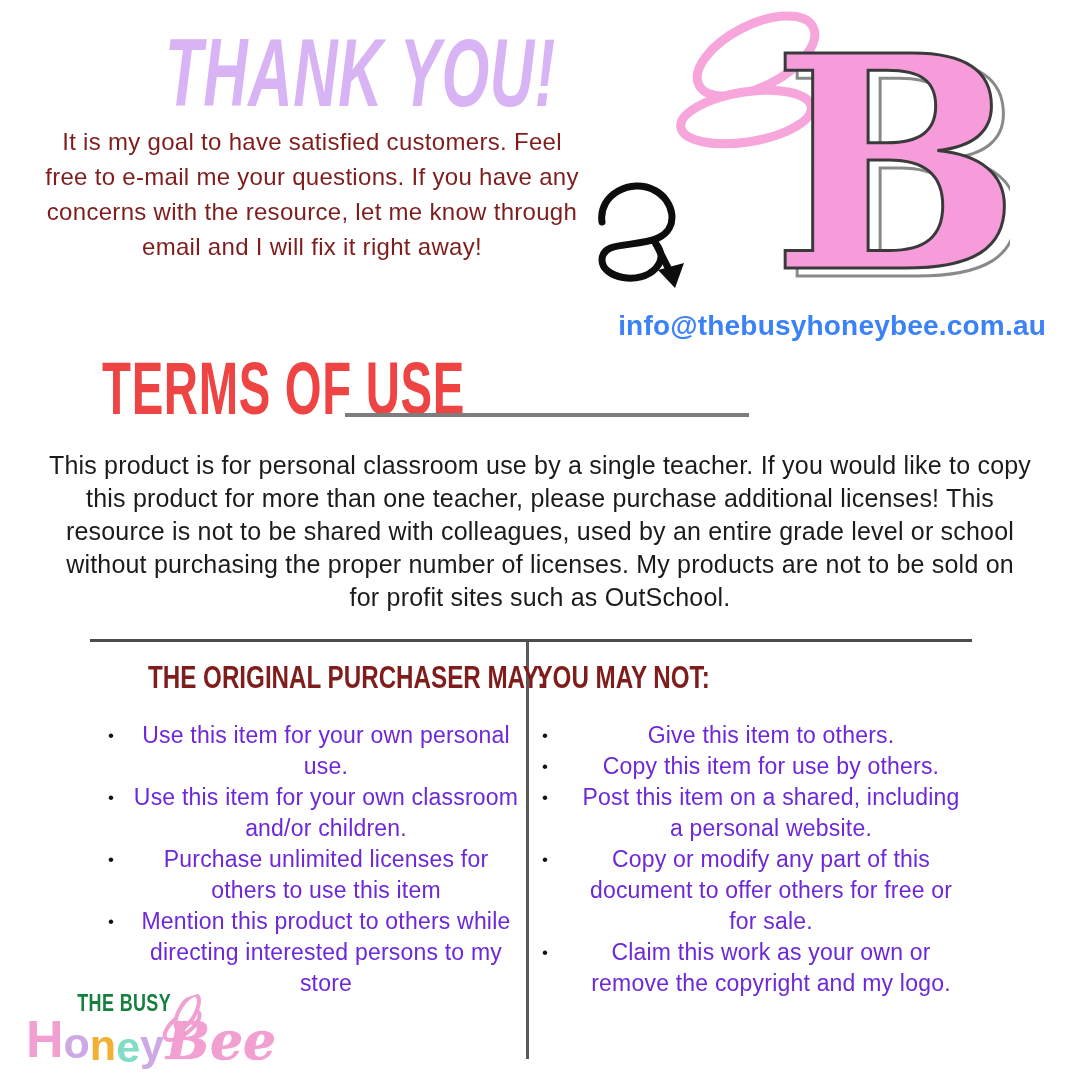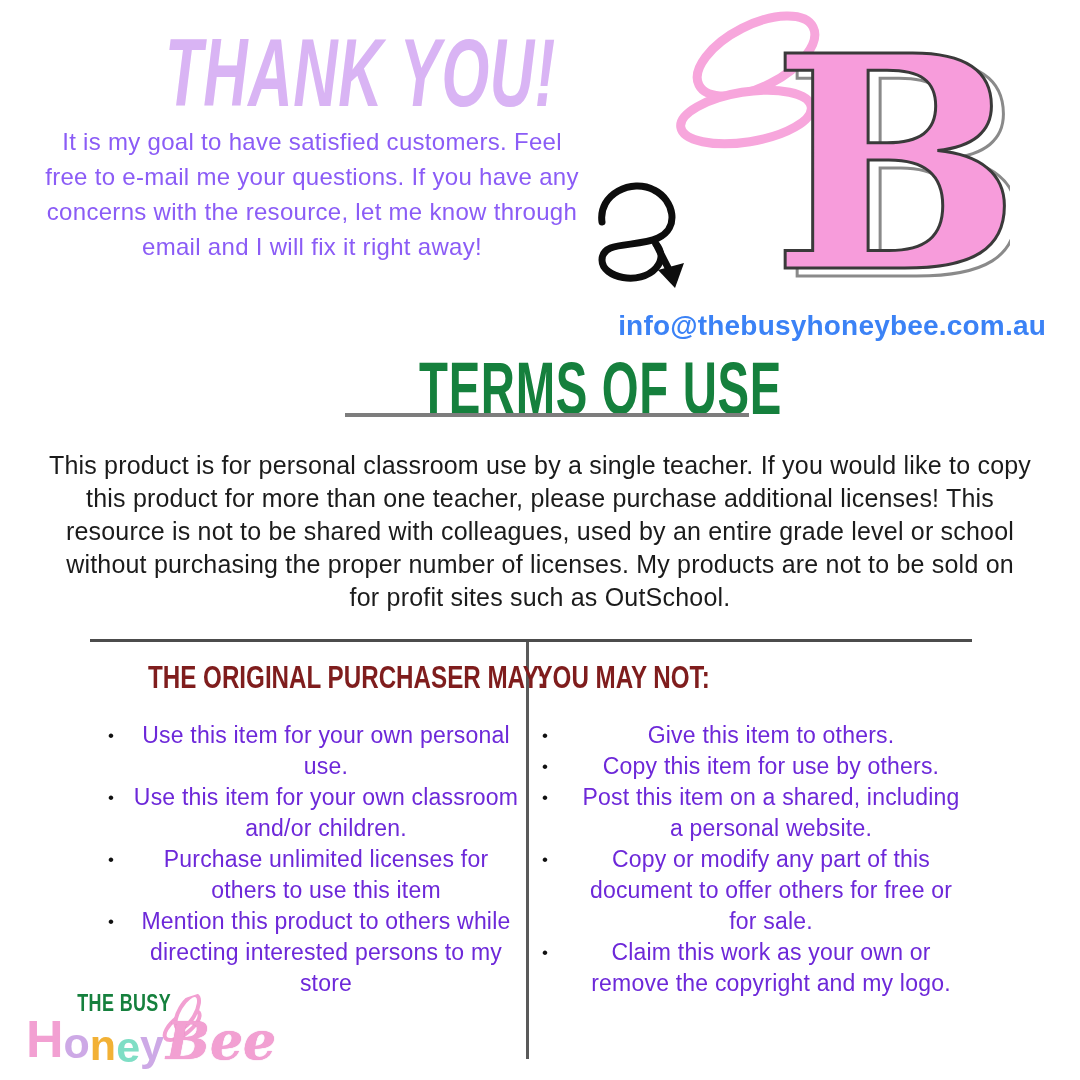--- a/index.html
+++ b/index.html
@@ -9,32 +9,32 @@
   }
   .condensed{display:inline-block;transform:scaleX(0.64);transform-origin:50% 50%;white-space:nowrap;}
   .condensed-h{display:inline-block;transform:scaleX(0.78);transform-origin:50% 50%;white-space:nowrap;}
 
   .thankyou-title{
     position:absolute;left:55px;top:18px;width:510px;text-align:center;
     color:#d9b4f4;font-size:96px;font-weight:bold;letter-spacing:1px;font-style:italic;
   }
   .intro{
     position:absolute;left:38px;top:124px;width:548px;margin:0;text-align:center;
-    font-size:24px;line-height:35px;color:#8b5cf6;letter-spacing:0.3px;
+    font-size:24px;line-height:35px;color:#7f1d1d;letter-spacing:0.3px;
   }
   .curly-arrow{position:absolute;left:596px;top:176px;width:104px;height:116px;}
   .brand-logo{position:absolute;left:624px;top:4px;width:386px;height:302px;}
   .email{
     position:absolute;left:600px;top:310px;width:446px;text-align:right;
     font-weight:bold;font-size:28px;color:#3b82f6;letter-spacing:0.2px;
   }
 
   .terms-title{
-    position:absolute;left:0;top:346px;width:884px;text-align:right;
-    color:#15803d;font-size:74px;font-weight:bold;letter-spacing:1px;
+    position:absolute;left:0;top:346px;width:884px;text-align:left;
+    color:#ef4444;font-size:74px;font-weight:bold;letter-spacing:1px;
   }
   .terms-underline{position:absolute;left:345px;top:413px;width:404px;height:4px;background:#7d7d7d;}
   .terms-para{
     position:absolute;left:48px;top:449px;width:984px;margin:0;text-align:center;
     font-size:25px;line-height:33px;color:#1b1b1b;letter-spacing:0.2px;
   }
 
   .hline{position:absolute;left:90px;top:639px;width:882px;height:3px;background:#4c4c4c;}
   .vline{position:absolute;left:526px;top:642px;width:3px;height:417px;background:#5a5a5a;}
 

